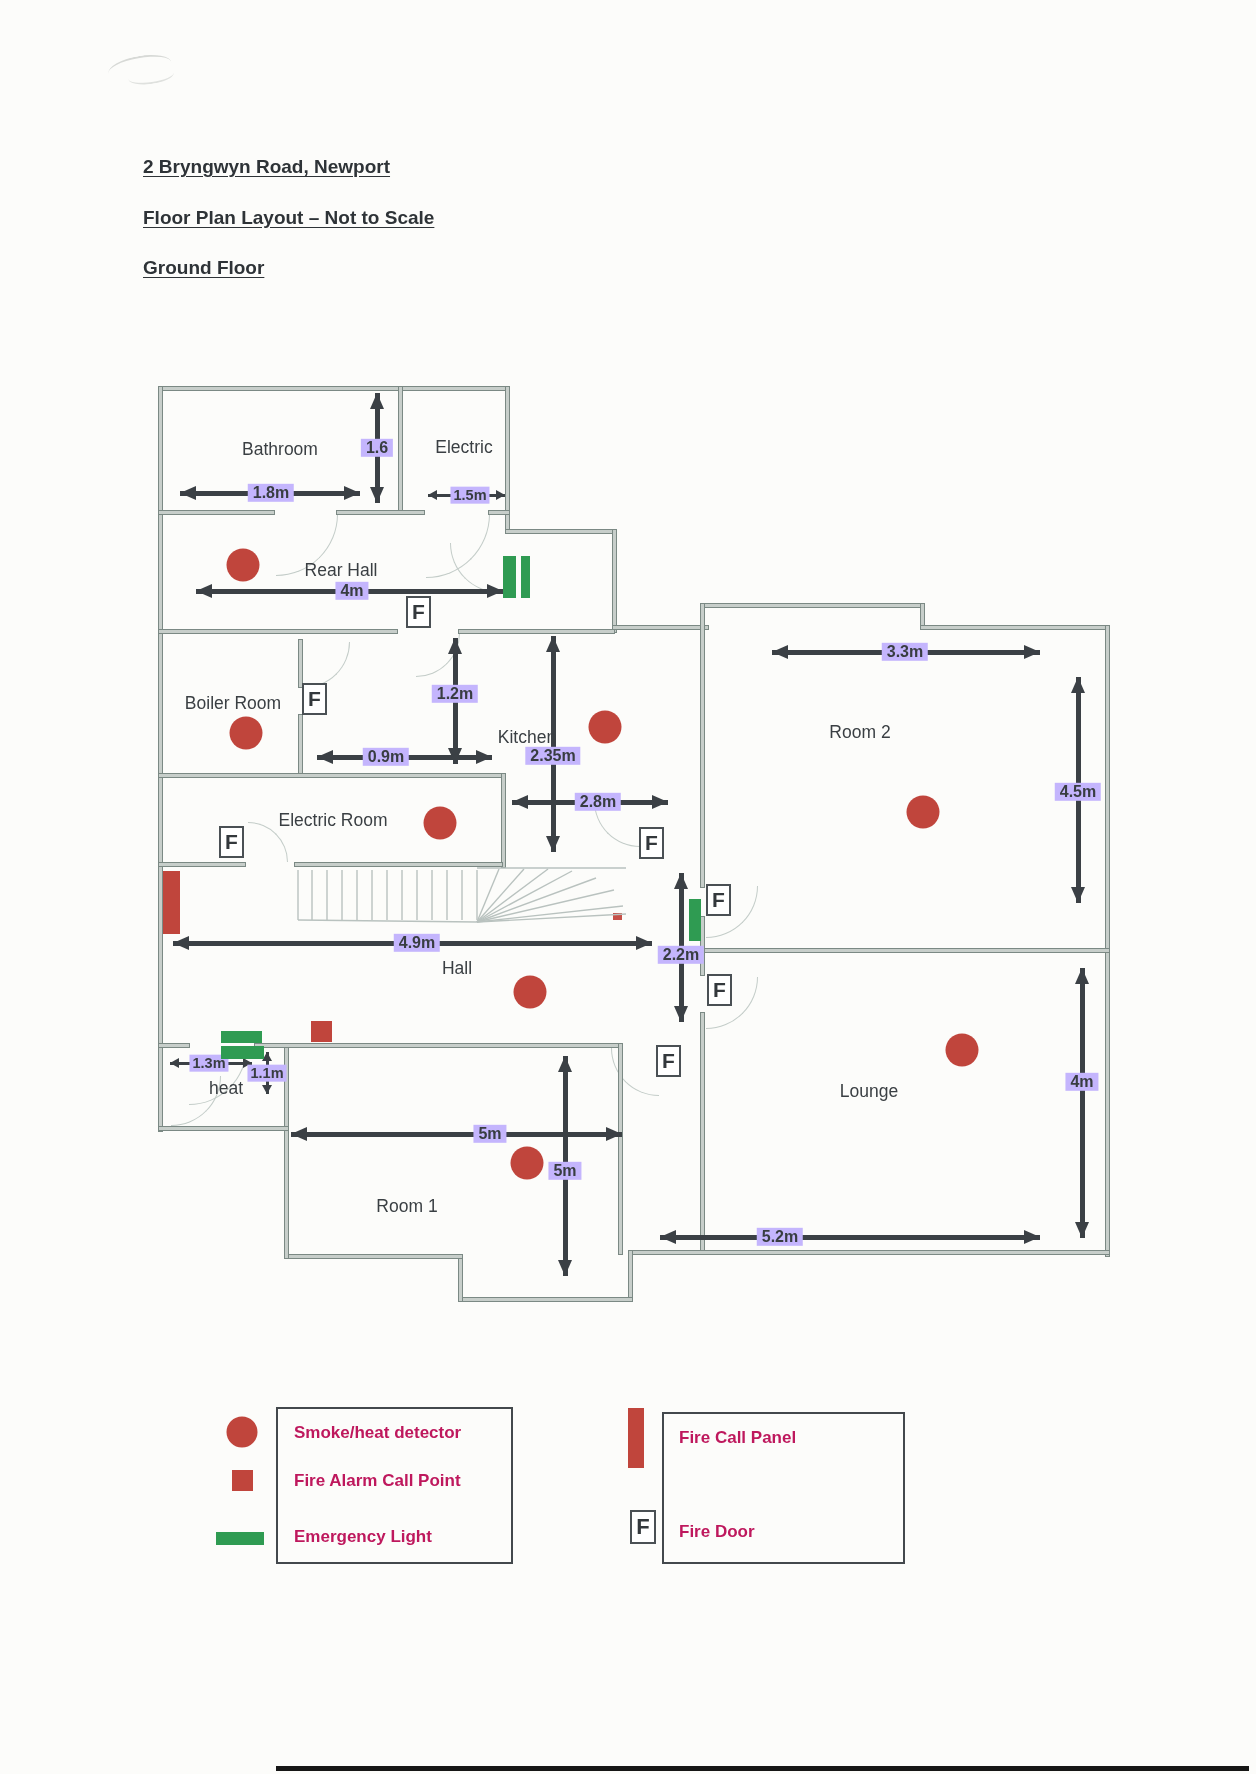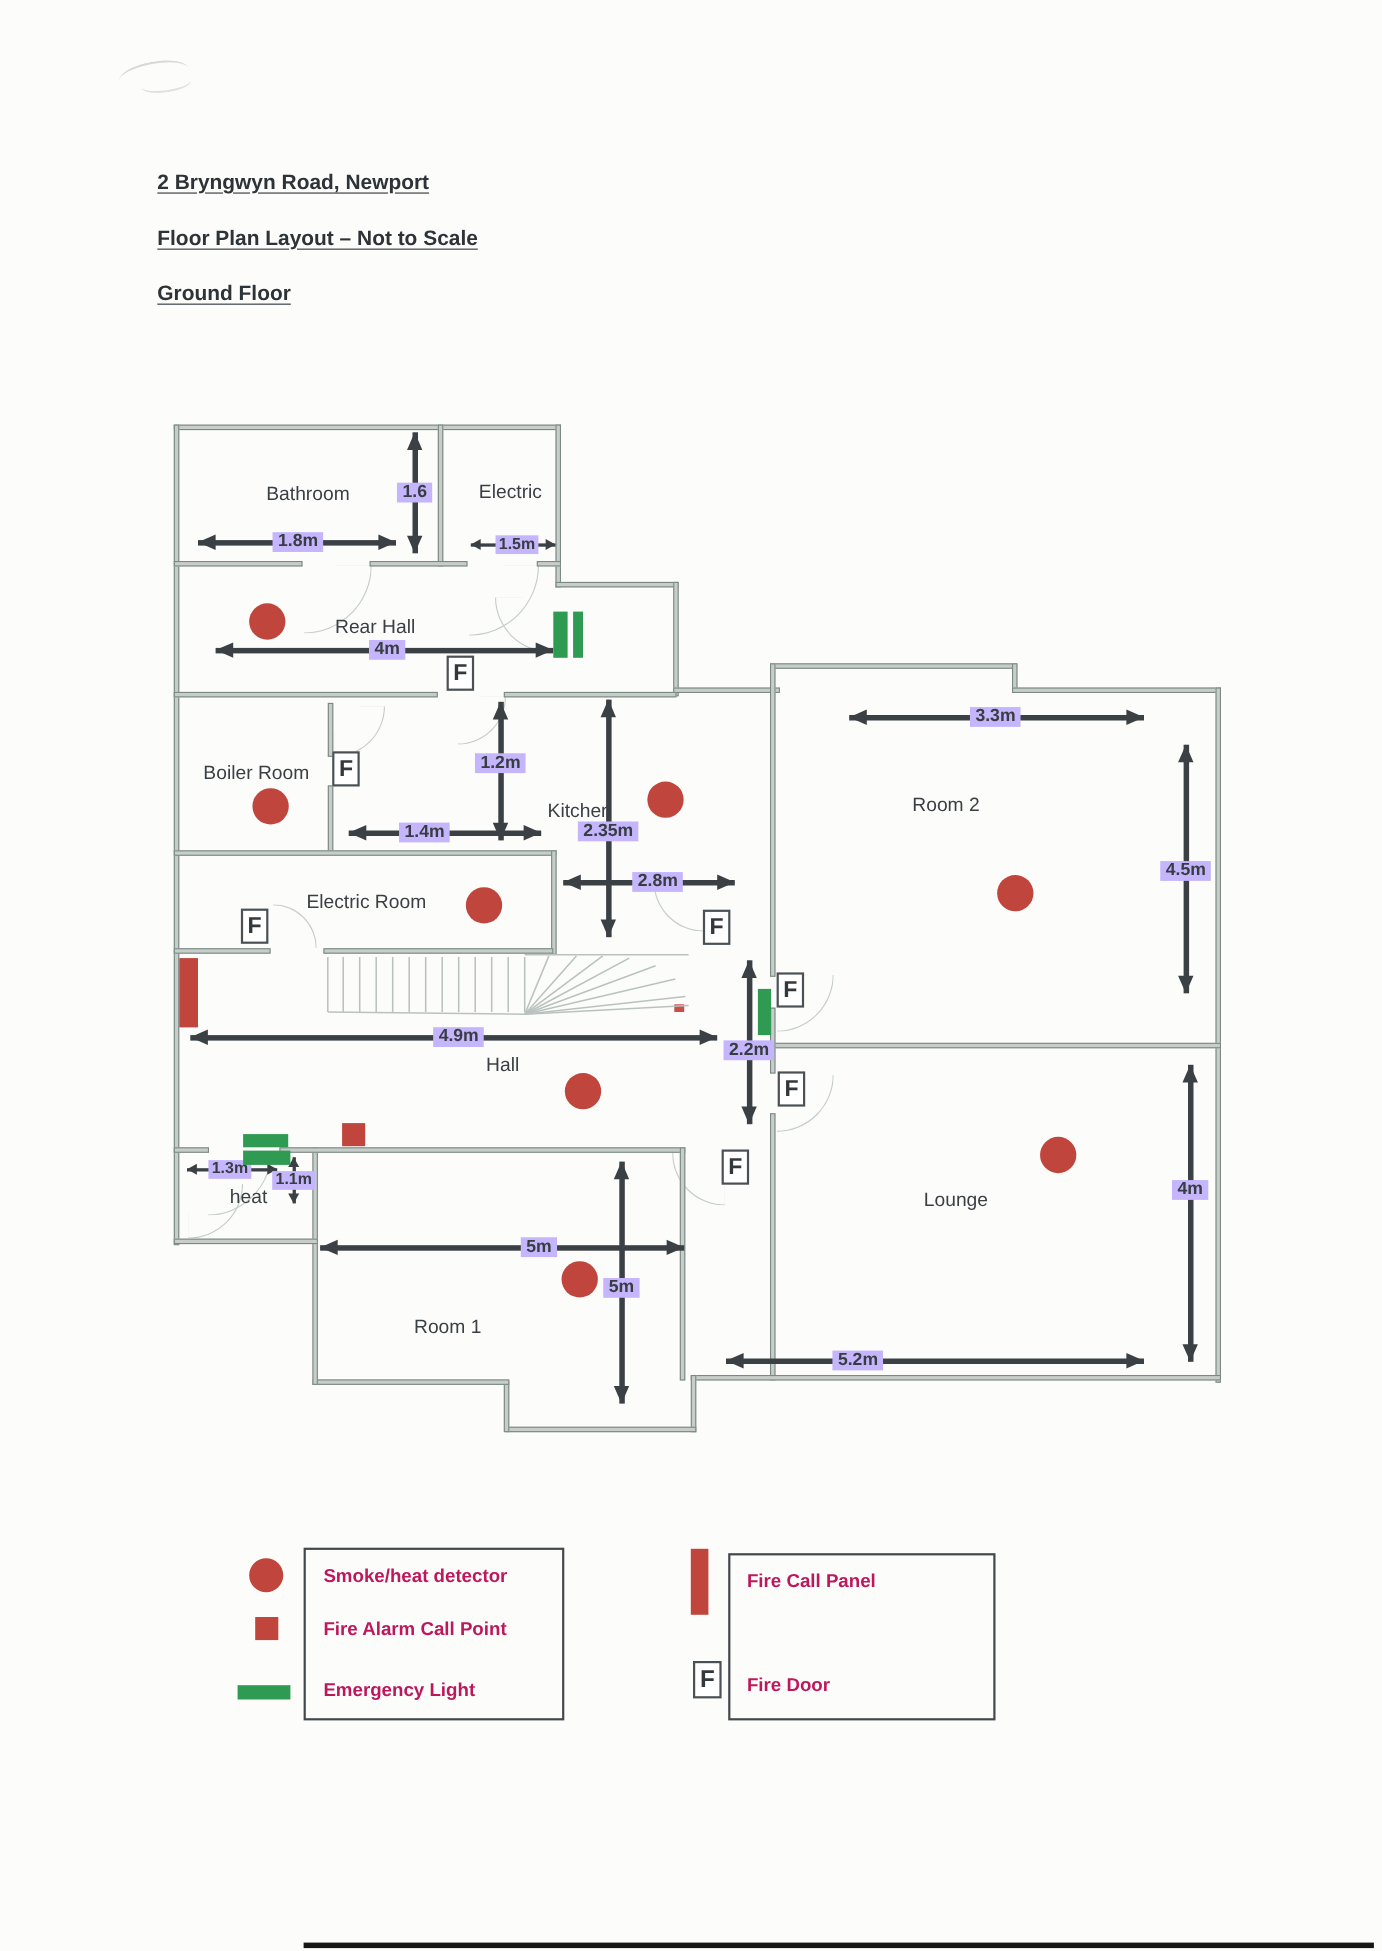--- a/index.html
+++ b/index.html
@@ -109,21 +109,21 @@
     <div class="head" style="left: 196px; top: 584px; border-width: 7px 16px 7px 0px; border-color: transparent rgb(59, 64, 69) transparent transparent;"></div>
     <div class="head" style="left: 487px; top: 584px; border-width: 7px 0px 7px 16px; border-color: transparent transparent transparent rgb(59, 64, 69);"></div>
     <div class="dimlabel" style="left: 352px; top: 591px;">4m</div>
     <div class="dimline" style="left: 452.5px; top: 638px; width: 5px; height: 126px;"></div>
     <div class="head" style="left: 448px; top: 638px; border-width: 0px 7px 16px; border-color: transparent transparent rgb(59, 64, 69);"></div>
     <div class="head" style="left: 448px; top: 748px; border-width: 16px 7px 0px; border-color: rgb(59, 64, 69) transparent transparent;"></div>
     <div class="dimlabel" style="left: 455px; top: 694px;">1.2m</div>
     <div class="dimline" style="left: 317px; top: 754.5px; width: 175px; height: 5px;"></div>
     <div class="head" style="left: 317px; top: 750px; border-width: 7px 16px 7px 0px; border-color: transparent rgb(59, 64, 69) transparent transparent;"></div>
     <div class="head" style="left: 476px; top: 750px; border-width: 7px 0px 7px 16px; border-color: transparent transparent transparent rgb(59, 64, 69);"></div>
-    <div class="dimlabel" style="left: 386px; top: 757px;">1.4m</div>
+    <div class="dimlabel" style="left: 386px; top: 757px;">0.9m</div>
     <div class="dimline" style="left: 550.5px; top: 636px; width: 5px; height: 216px;"></div>
     <div class="head" style="left: 546px; top: 636px; border-width: 0px 7px 16px; border-color: transparent transparent rgb(59, 64, 69);"></div>
     <div class="head" style="left: 546px; top: 836px; border-width: 16px 7px 0px; border-color: rgb(59, 64, 69) transparent transparent;"></div>
     <div class="dimlabel" style="left: 553px; top: 756px;">2.35m</div>
     <div class="dimline" style="left: 512px; top: 799.5px; width: 156px; height: 5px;"></div>
     <div class="head" style="left: 512px; top: 795px; border-width: 7px 16px 7px 0px; border-color: transparent rgb(59, 64, 69) transparent transparent;"></div>
     <div class="head" style="left: 652px; top: 795px; border-width: 7px 0px 7px 16px; border-color: transparent transparent transparent rgb(59, 64, 69);"></div>
     <div class="dimlabel" style="left: 598px; top: 802px;">2.8m</div>
     <div class="dimline" style="left: 772px; top: 649.5px; width: 268px; height: 5px;"></div>
     <div class="head" style="left: 772px; top: 645px; border-width: 7px 16px 7px 0px; border-color: transparent rgb(59, 64, 69) transparent transparent;"></div>

